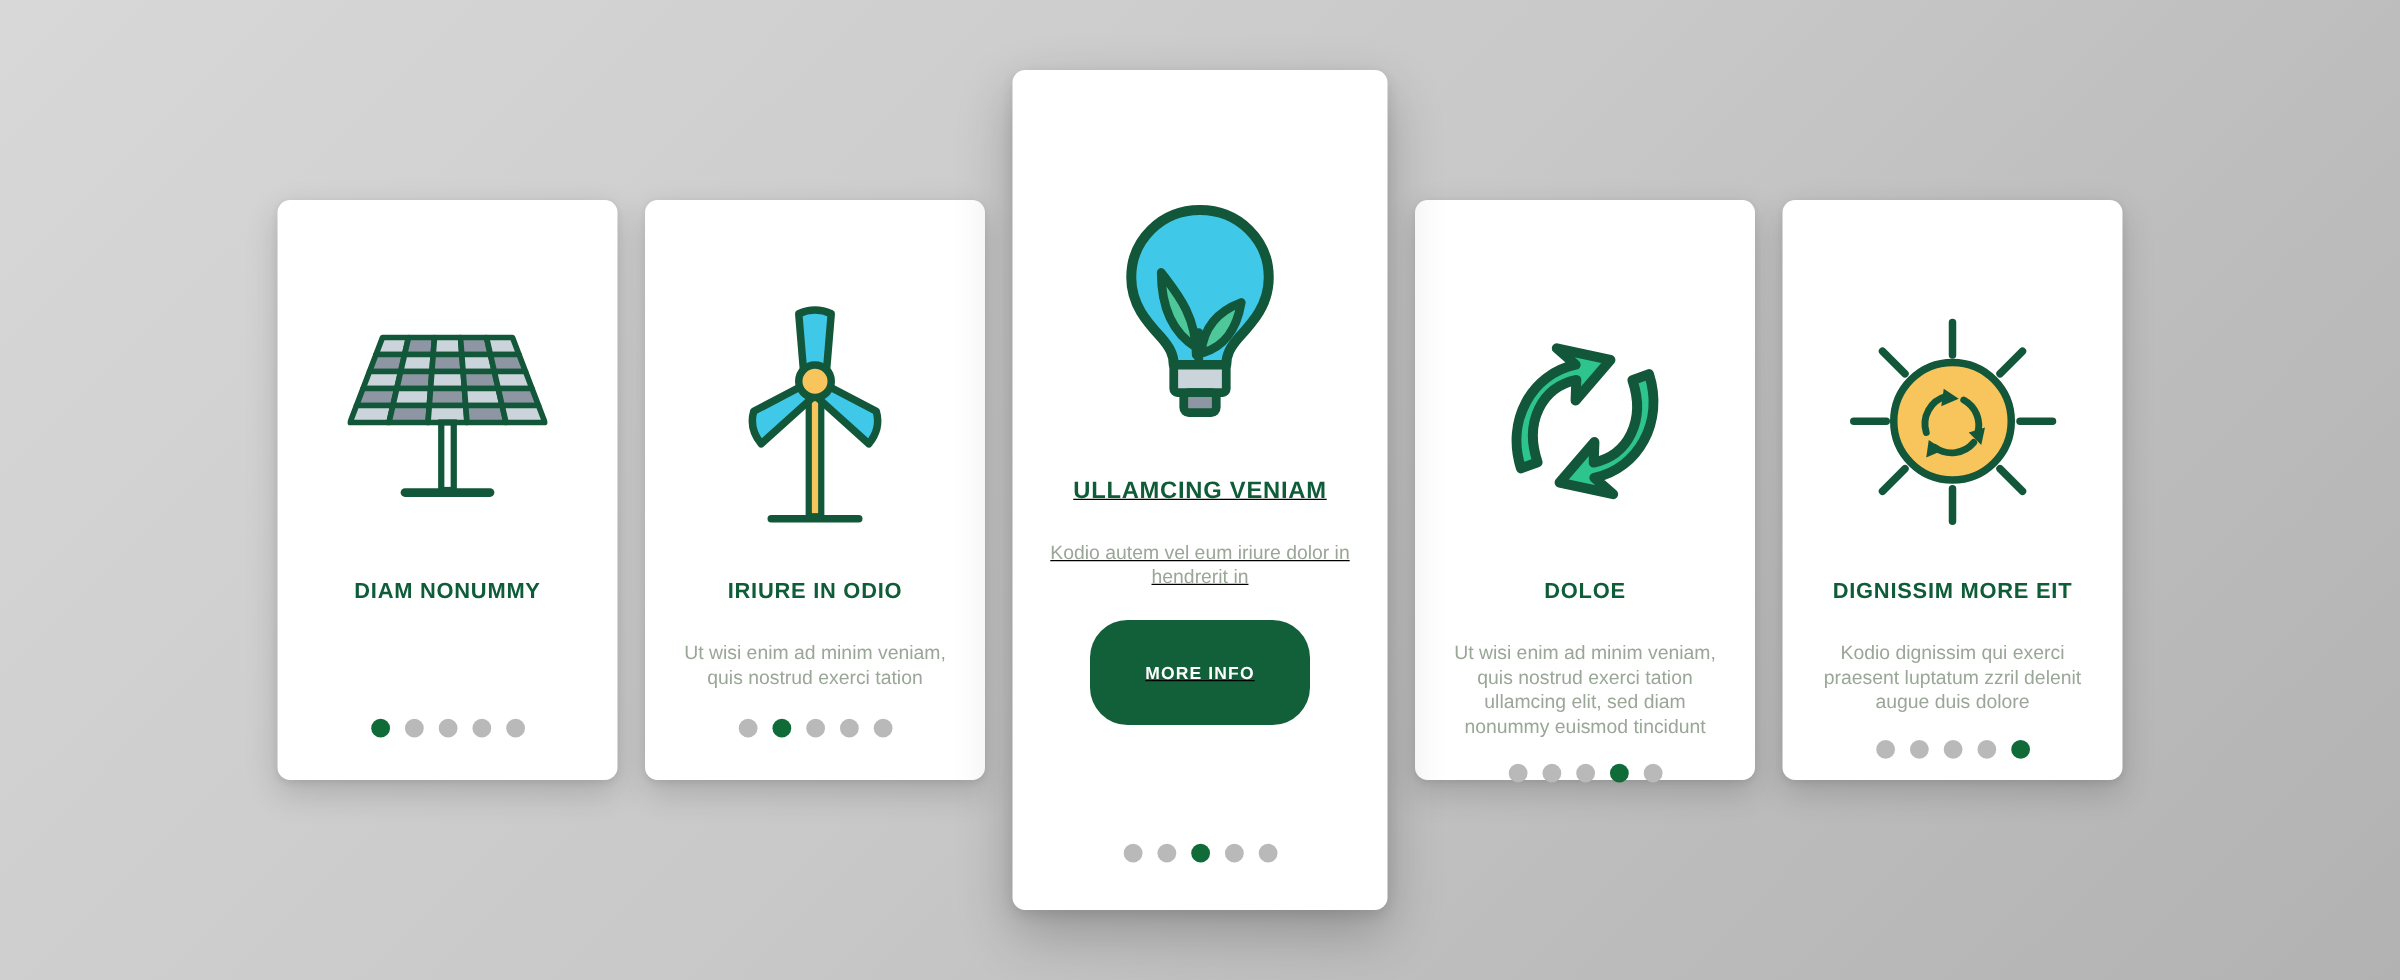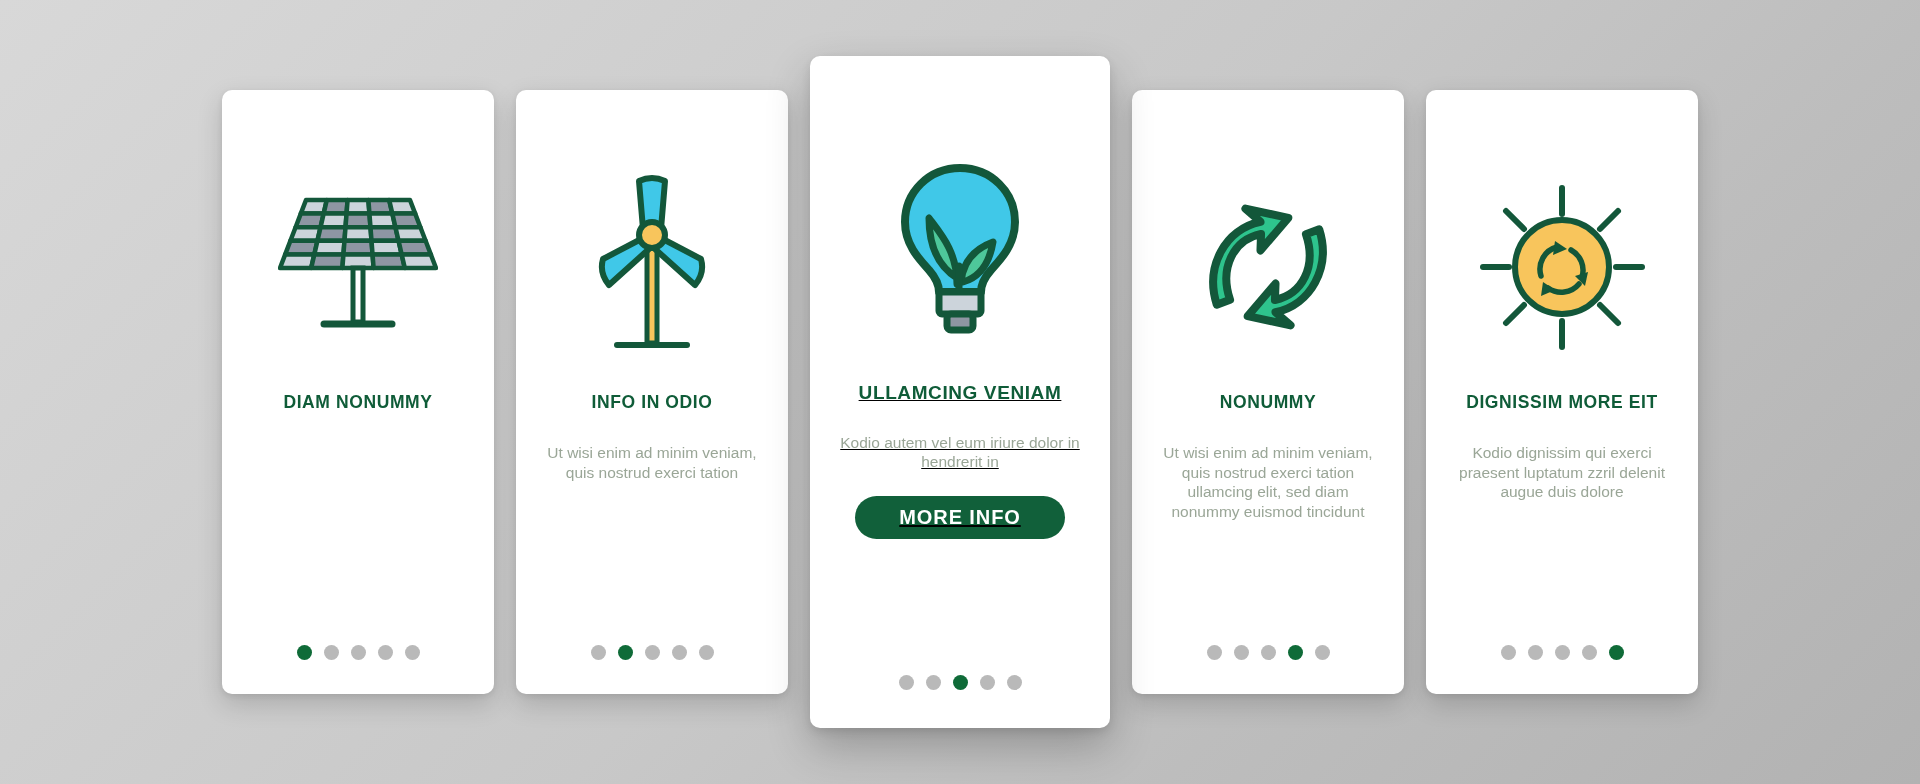--- a/index.html
+++ b/index.html
@@ -8,21 +8,21 @@
     font-family:"Liberation Sans","DejaVu Sans",sans-serif;
     background:linear-gradient(135deg,#d8d8d8 0%,#cfcfcf 28%,#c8c8c8 50%,#bdbdbd 72%,#b2b2b2 100%);
   }
   .stage{
     position:relative;width:1920px;height:784px;
     display:flex;align-items:center;justify-content:center;
     gap:22px;
   }
   .card{
     position:relative;
-    width:272px;height:604px;
+    width:272px;height:464px;
     background:#ffffff;
     border-radius:10px;
     box-shadow:0 10px 26px rgba(0,0,0,0.16), 0 2px 6px rgba(0,0,0,0.08);
     display:flex;flex-direction:column;align-items:center;
     box-sizing:border-box;
     padding:52px 18px 34px 18px;
   }
   .card.featured{
     width:300px;height:672px;
     padding:58px 20px 38px 20px;
@@ -45,23 +45,23 @@
   .desc{
     font-size:15.5px;line-height:1.26;color:#9aa697;
     text-align:center;margin:0;max-width:230px;
   }
   .featured .desc{max-width:250px;}
   .spacer{flex:1 1 auto;}
   .cta{
     margin:24px 0 0 0;
     background:#11603a;color:#ffffff;
     border:none;border-radius:30px;
-    padding:10px 44px;
+    padding:34px 44px;
     font-family:"Liberation Sans","DejaVu Sans",sans-serif;
-    font-size:20px;font-weight:bold;letter-spacing:0.9px;
+    font-size:14px;font-weight:bold;letter-spacing:0.9px;
     cursor:pointer;white-space:nowrap;
   }
   .dots{
     display:flex;gap:12px;align-items:center;justify-content:center;
     margin-top:20px;
   }
   .dot{width:15px;height:15px;border-radius:50%;background:#b9b9b9;cursor:pointer;}
   .dot.active{background:#0f6b38;}
   svg{display:block;}
 </style>
@@ -117,21 +117,21 @@
       <div class="icon-wrap">
         <svg width="150" height="200" viewBox="0 0 150 200">
           <rect x="70" y="60" width="10" height="116" fill="#f8c55c" stroke="#13573a" stroke-width="5"></rect>
           <line x1="40" y1="178" x2="110" y2="178" stroke="#13573a" stroke-width="6" stroke-linecap="round"></line>
           <path d="M66 62 L62 14 Q75 8 88 14 L84 62 Z" fill="#40c8e8" stroke="#13573a" stroke-width="6" stroke-linejoin="round"></path>
           <path d="M68 70 L26 92 Q22 106 32 118 L72 82 Z" fill="#40c8e8" stroke="#13573a" stroke-width="6" stroke-linejoin="round"></path>
           <path d="M82 70 L124 92 Q128 106 118 118 L78 82 Z" fill="#40c8e8" stroke="#13573a" stroke-width="6" stroke-linejoin="round"></path>
           <circle cx="75" cy="68" r="13" fill="#f8c55c" stroke="#13573a" stroke-width="6"></circle>
         </svg>
       </div>
-      <div class="title">INFO IN ODIO</div>
+      <div class="title">IRIURE IN ODIO</div>
       <div class="desc">Ut wisi enim ad minim veniam, quis nostrud exerci tation</div>
       <div class="spacer"></div>
       <div class="dots">
         <div class="dot"></div>
         <div class="dot active"></div>
         <div class="dot"></div>
         <div class="dot"></div>
         <div class="dot"></div>
       </div>
     </div>
@@ -158,21 +158,21 @@
         <div class="dot"></div>
       </div>
     </div>
     <div class="card">
       <div class="icon-wrap">
         <svg width="160" height="160" viewBox="0 0 160 160">
           <path d="M20 106 C16 66 44 34 80 34 L68 18 L108 36 L74 62 L78 46 C50 46 30 70 34 104 Z" fill="#2ec48d" stroke="#13573a" stroke-width="8" stroke-linejoin="round" transform="rotate(-12 80 70)"></path>
           <path d="M140 54 C144 94 116 126 80 126 L92 142 L52 124 L86 98 L82 114 C110 114 130 90 126 56 Z" fill="#2ec48d" stroke="#13573a" stroke-width="8" stroke-linejoin="round" transform="rotate(-12 80 90)"></path>
         </svg>
       </div>
-      <div class="title">NONUMMY</div>
+      <div class="title">DOLOE</div>
       <div class="desc">Ut wisi enim ad minim veniam, quis nostrud exerci tation ullamcing elit, sed diam nonummy euismod tincidunt</div>
       <div class="spacer"></div>
       <div class="dots">
         <div class="dot"></div>
         <div class="dot"></div>
         <div class="dot"></div>
         <div class="dot active"></div>
         <div class="dot"></div>
       </div>
     </div>

